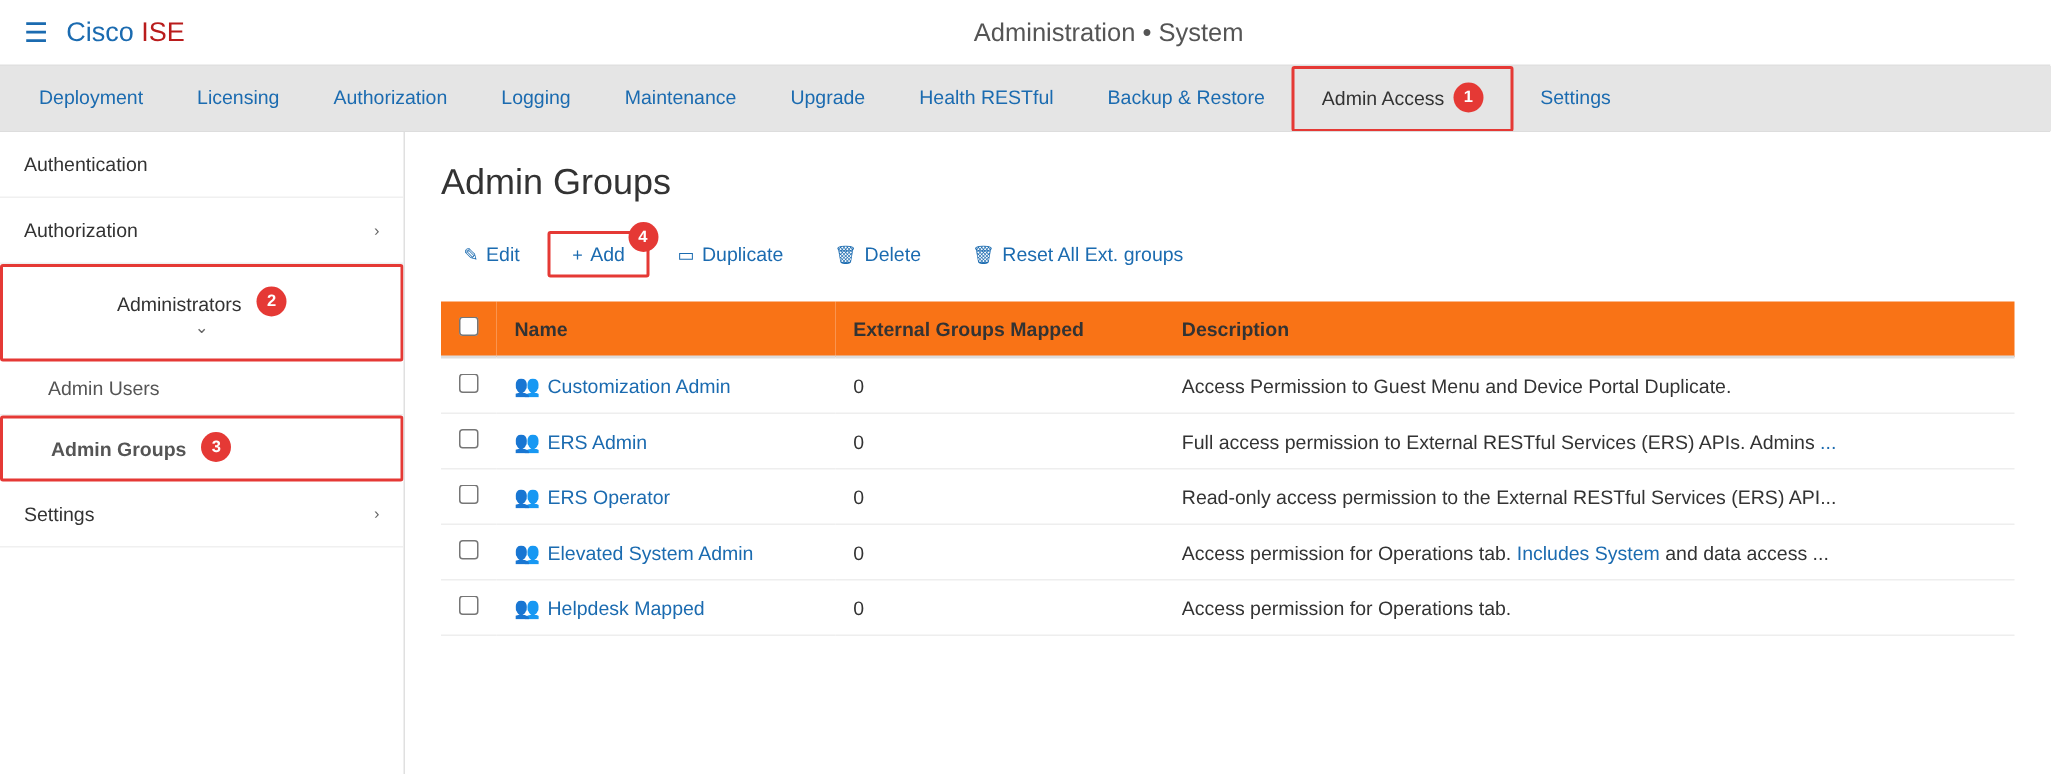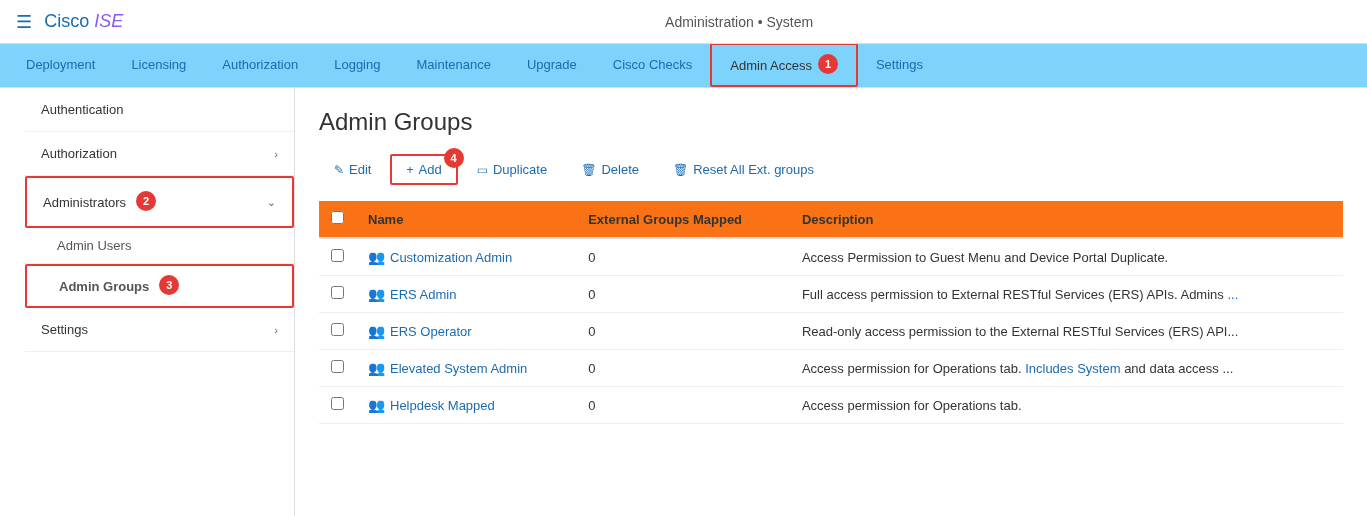--- a/index.html
+++ b/index.html
@@ -13,32 +13,32 @@
       padding: 0 16px;
       border-bottom: 1px solid #e0e0e0;
       background: #fff;
     }
     .hamburger { font-size: 18px; color: #1b6bb0; cursor: pointer; margin-right: 12px; }
     .logo { font-size: 18px; font-weight: bold; color: #1b6bb0; margin-right: 4px; }
     .logo span { color: #1b6bb0; font-weight: 300; }
     .page-title {
       flex: 1;
       text-align: center;
-      font-size: 14px;
+      font-size: 17px;
       color: #555;
     }
 
     
     .nav-tabs {
       display: flex;
-      align-items: flex-end;
+      align-items: center;
       height: 44px;
       padding: 0 8px;
       border-bottom: 1px solid #ddd;
-      background: #7dd3fc;
+      background: #e5e5e5;
       overflow-x: auto;
     }
     .nav-tab {
       padding: 0 18px;
       height: 44px;
       display: flex;
       align-items: center;
       font-size: 13px;
       color: #1b6bb0;
       cursor: pointer;
@@ -51,21 +51,20 @@
       border-radius: 2px;
       color: #333;
       font-weight: 500;
       position: relative;
     }
 
     
     .main-layout {
       display: flex;
       height: calc(516px - 88px);
-      padding-left: 25px;
     }
 
     
     .sidebar {
       width: 270px;
       min-width: 270px;
       border-right: 1px solid #e0e0e0;
       background: #fff;
       overflow-y: auto;
     }
@@ -187,54 +186,55 @@
     .desc-link { color: #1b6bb0; }
 
     input[type="checkbox"] { cursor: pointer; accent-color: #1b6bb0; }
   </style>
 </head>
 <body>
 
 <div class="top-bar">
   <span class="hamburger">☰</span>
   <span class="logo">
-    <span style="font-weight:400;">Cisco</span><span style="font-weight:300;color:#8b5cf6;font-style:italic;"> ISE</span>
+    <span style="font-weight:400;">Cisco</span><span style="font-weight:300;color:#b91c1c;"> ISE</span>
   </span>
   <span class="page-title">Administration • System</span>
 </div>
 
 <div class="nav-tabs">
   <a class="nav-tab">Deployment</a>
   <a class="nav-tab">Licensing</a>
   <a class="nav-tab">Authorization</a>
   <a class="nav-tab">Logging</a>
   <a class="nav-tab">Maintenance</a>
   <a class="nav-tab">Upgrade</a>
-  <a class="nav-tab">Cisco Checks</a>
+  <a class="nav-tab">Health RESTful</a>
+  <a class="nav-tab">Backup &amp; Restore</a>
   <a class="nav-tab active-outlined" style="position:relative;">
     <span>Admin Access</span>
     <span class="step-badge">1</span>
   </a>
   <a class="nav-tab">Settings</a>
 </div>
 
 <div class="main-layout">
 
   <div class="sidebar">
 
     <div class="sidebar-item">
       <span>Authentication</span>
     </div>
 
     <div class="sidebar-item">
       <span>Authorization</span>
       <span class="chevron">›</span>
     </div>
 
-    <div class="sidebar-item outlined" style="border-color:#e53935;">
+    <div class="sidebar-item outlined" style="border-color:#e53935;flex-direction:column;">
       <span style="display:flex;align-items:center;gap:4px;">
         <span>Administrators</span>
         <span class="step-badge">2</span>
       </span>
       <span class="chevron">⌄</span>
     </div>
     <div class="sidebar-sub-item">
       <span>Admin Users</span>
     </div>
     <div class="sidebar-sub-item outlined" style="border-color:#e53935; font-weight:600;">

